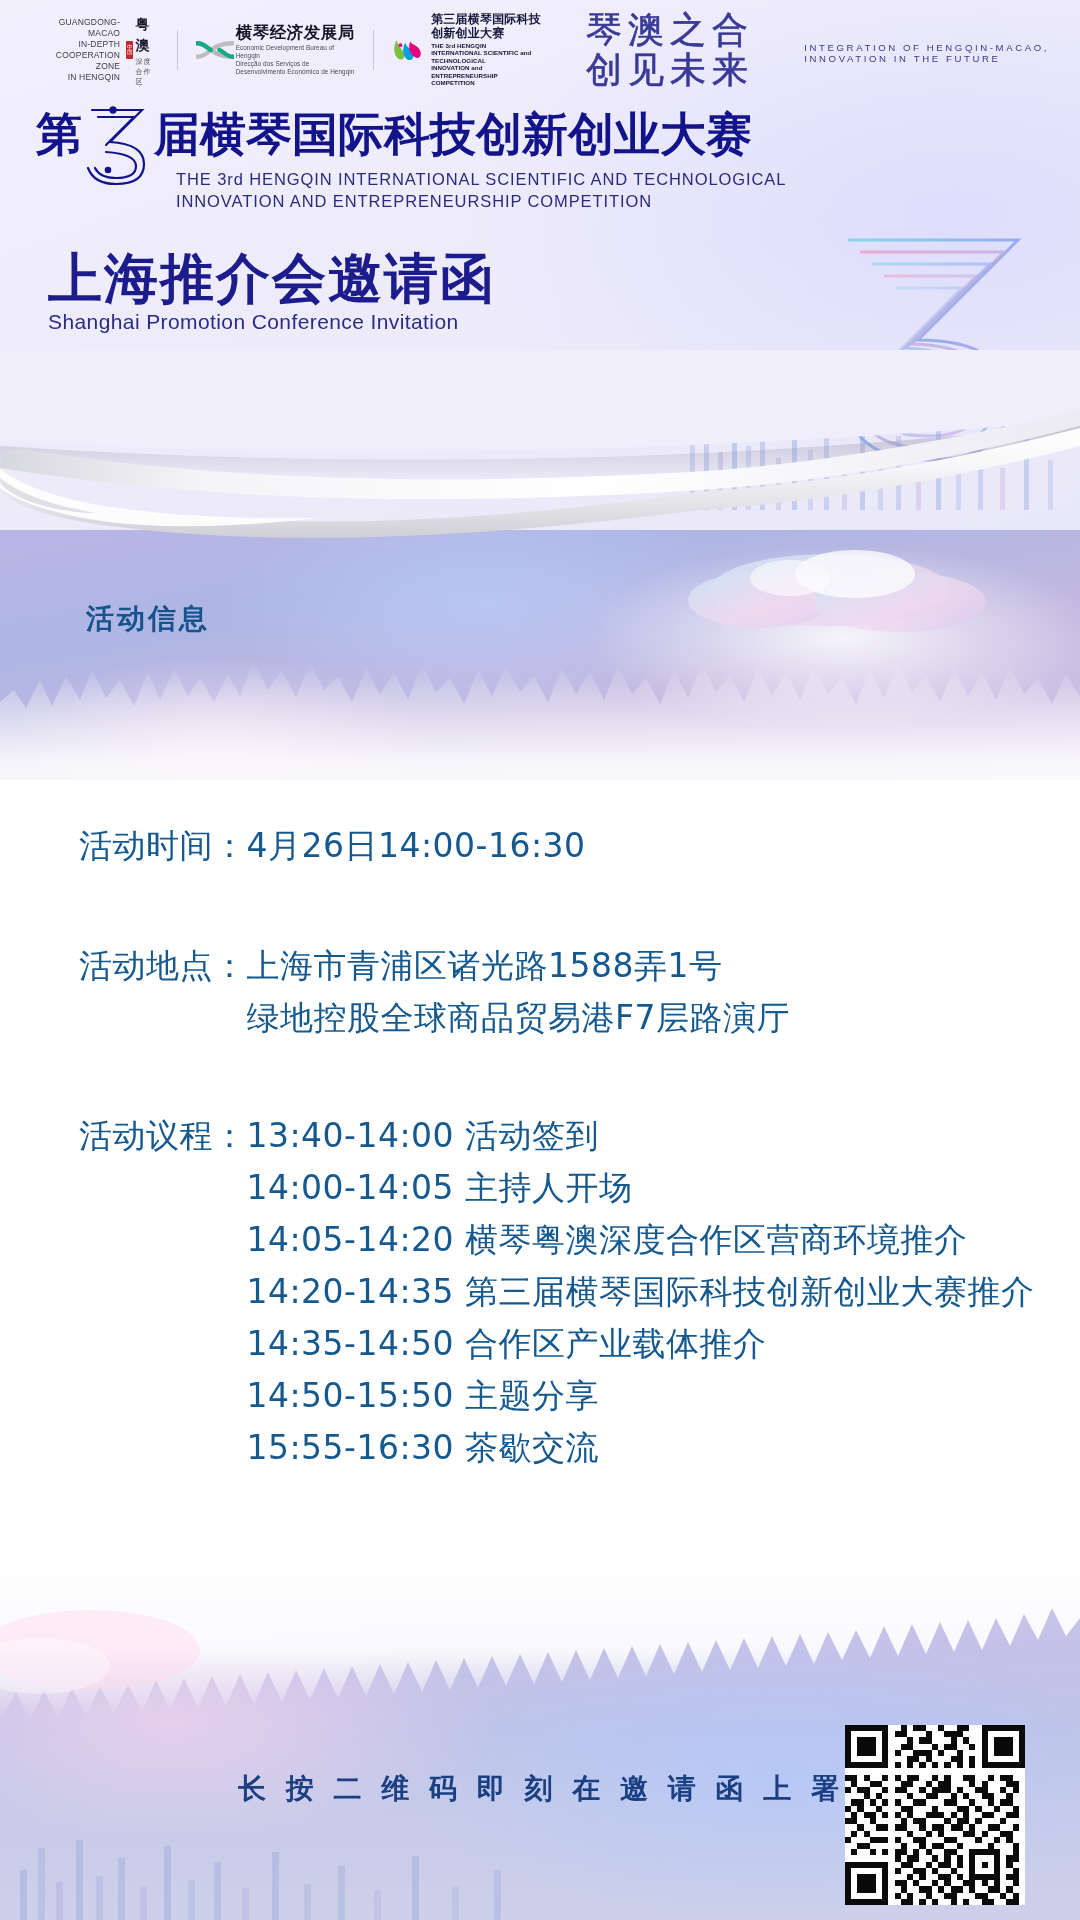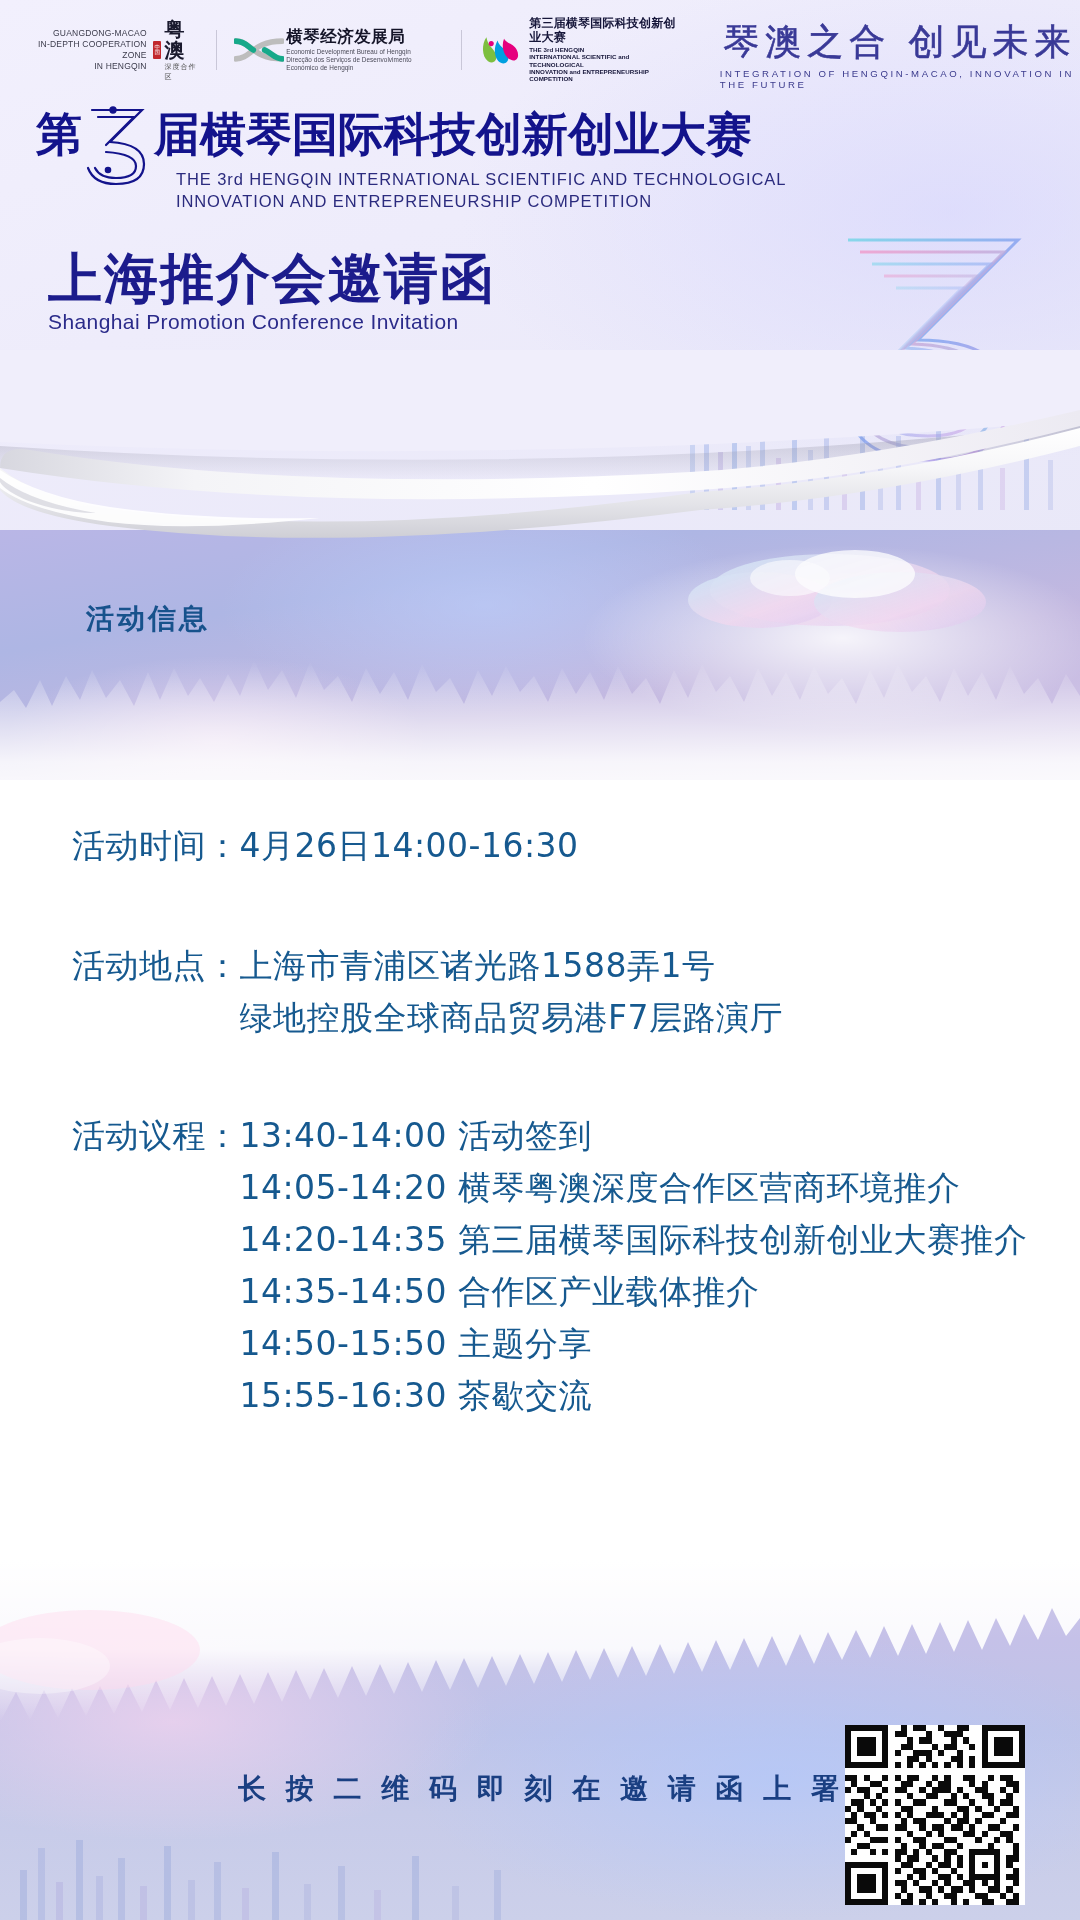--- a/index.html
+++ b/index.html
@@ -49,39 +49,39 @@
   }
   .lg1{ display:flex; align-items:center; gap:6px; }
   .lg1-en{
     text-align:right; font-size:8.5px; line-height:11px; letter-spacing:.2px;
     color:#3b3b4b; font-family:"Liberation Sans",sans-serif; white-space:pre-line;
   }
   .lg1-badge{ display:flex; align-items:center; gap:3px; }
   .lg1-red{ width:11px; height:18px; background:#c1272d; border-radius:1px;
             display:flex; align-items:center; justify-content:center;
             color:#fff; font-size:5.5px; line-height:5.5px; text-align:center; letter-spacing:-.5px;}
-  .lg1-cn{ font-size:20px; font-weight:700; color:#1a1a2e; letter-spacing:1px;
+  .lg1-cn{ font-size:14px; font-weight:700; color:#1a1a2e; letter-spacing:1px;
            font-family:"DejaVu Sans",sans-serif; line-height:21px;}
   .lg1-cn-sub{ font-size:7px; color:#555; letter-spacing:1px; margin-top:1px;}
 
   .lg2{ display:flex; align-items:center; gap:2px; }
   .lg2-mark{ width:62px; height:34px; }
   .lg2-txt{ line-height:1.05; }
   .lg2-cn{ font-size:16.5px; font-weight:700; color:#141428; letter-spacing:.5px;
            font-family:"DejaVu Sans",sans-serif;}
   .lg2-en{ font-size:6.4px; color:#4a4a58; letter-spacing:.05px; margin-top:2px; white-space:pre-line; line-height:8px;}
 
   .lg3{ display:flex; align-items:center; gap:8px; }
   .lg3-mark{ width:52px; height:40px; }
   .lg3-txt{ line-height:1.15; }
   .lg3-cn{ font-size:12px; font-weight:700; color:#16163a; letter-spacing:.2px;}
   .lg3-en{ font-size:6.2px; font-weight:700; color:#16163a; letter-spacing:.05px;
            white-space:pre-line; line-height:7.4px; margin-top:1px;}
 
-  .lg4{ margin-left:44px; display:flex; flex-direction:column; align-items:center; }
+  .lg4{ margin-left:44px; display:flex; flex-direction:row; align-items:center; }
   .lg4-cn{
     font-size:36px; color:#2b2b8f; letter-spacing:6px; line-height:40px;
     font-family:"DejaVu Sans",sans-serif; font-weight:400;
     -webkit-text-stroke:.6px #2b2b8f; opacity:.92;
   }
   .lg4-en{
     font-size:9.6px; color:#3a3a8c; letter-spacing:2.6px; margin-top:6px;
     font-family:"Liberation Sans",sans-serif;
   }
 
@@ -150,21 +150,21 @@
   .content{
     position:absolute; left:0; top:820px; width:1080px;
     padding:0 0 0 72px; z-index:5;
   }
   .info-row{
     display:flex; align-items:flex-start;
     font-size:33px; color:#16598f; line-height:52px;
     font-family:"DejaVu Sans",sans-serif; font-weight:500;
     letter-spacing:.5px;
   }
-  .info-label{ flex:0 0 auto; white-space:nowrap; }
+  .info-label{ flex:0 0 auto; white-space:nowrap;margin-left:7px; }
   .info-values{ flex:1 1 auto; }
   .info-line{ white-space:nowrap; }
   .gap-a{ height:68px; }
   .gap-b{ height:66px; }
 
   
   .bottom-band{
     position:absolute; left:0; top:1560px; width:1080px; height:360px;
     overflow:hidden;
   }
@@ -379,20 +379,21 @@
         <div class="info-line">绿地控股全球商品贸易港F7层路演厅</div>
       </span>
     </div>
 
     <div class="gap-b"></div>
 
     <div class="info-row">
       <span class="info-label">活动议程：</span>
       <span class="info-values">
         <div class="info-line">13:40-14:00 活动签到</div>
+        <div class="info-line">14:00-14:05 主持人开场</div>
         <div class="info-line">14:05-14:20 横琴粤澳深度合作区营商环境推介</div>
         <div class="info-line">14:20-14:35 第三届横琴国际科技创新创业大赛推介</div>
         <div class="info-line">14:35-14:50 合作区产业载体推介</div>
         <div class="info-line">14:50-15:50 主题分享</div>
         <div class="info-line">15:55-16:30 茶歇交流</div>
       </span>
     </div>
   </div>
 
   <div class="bottom-band">

